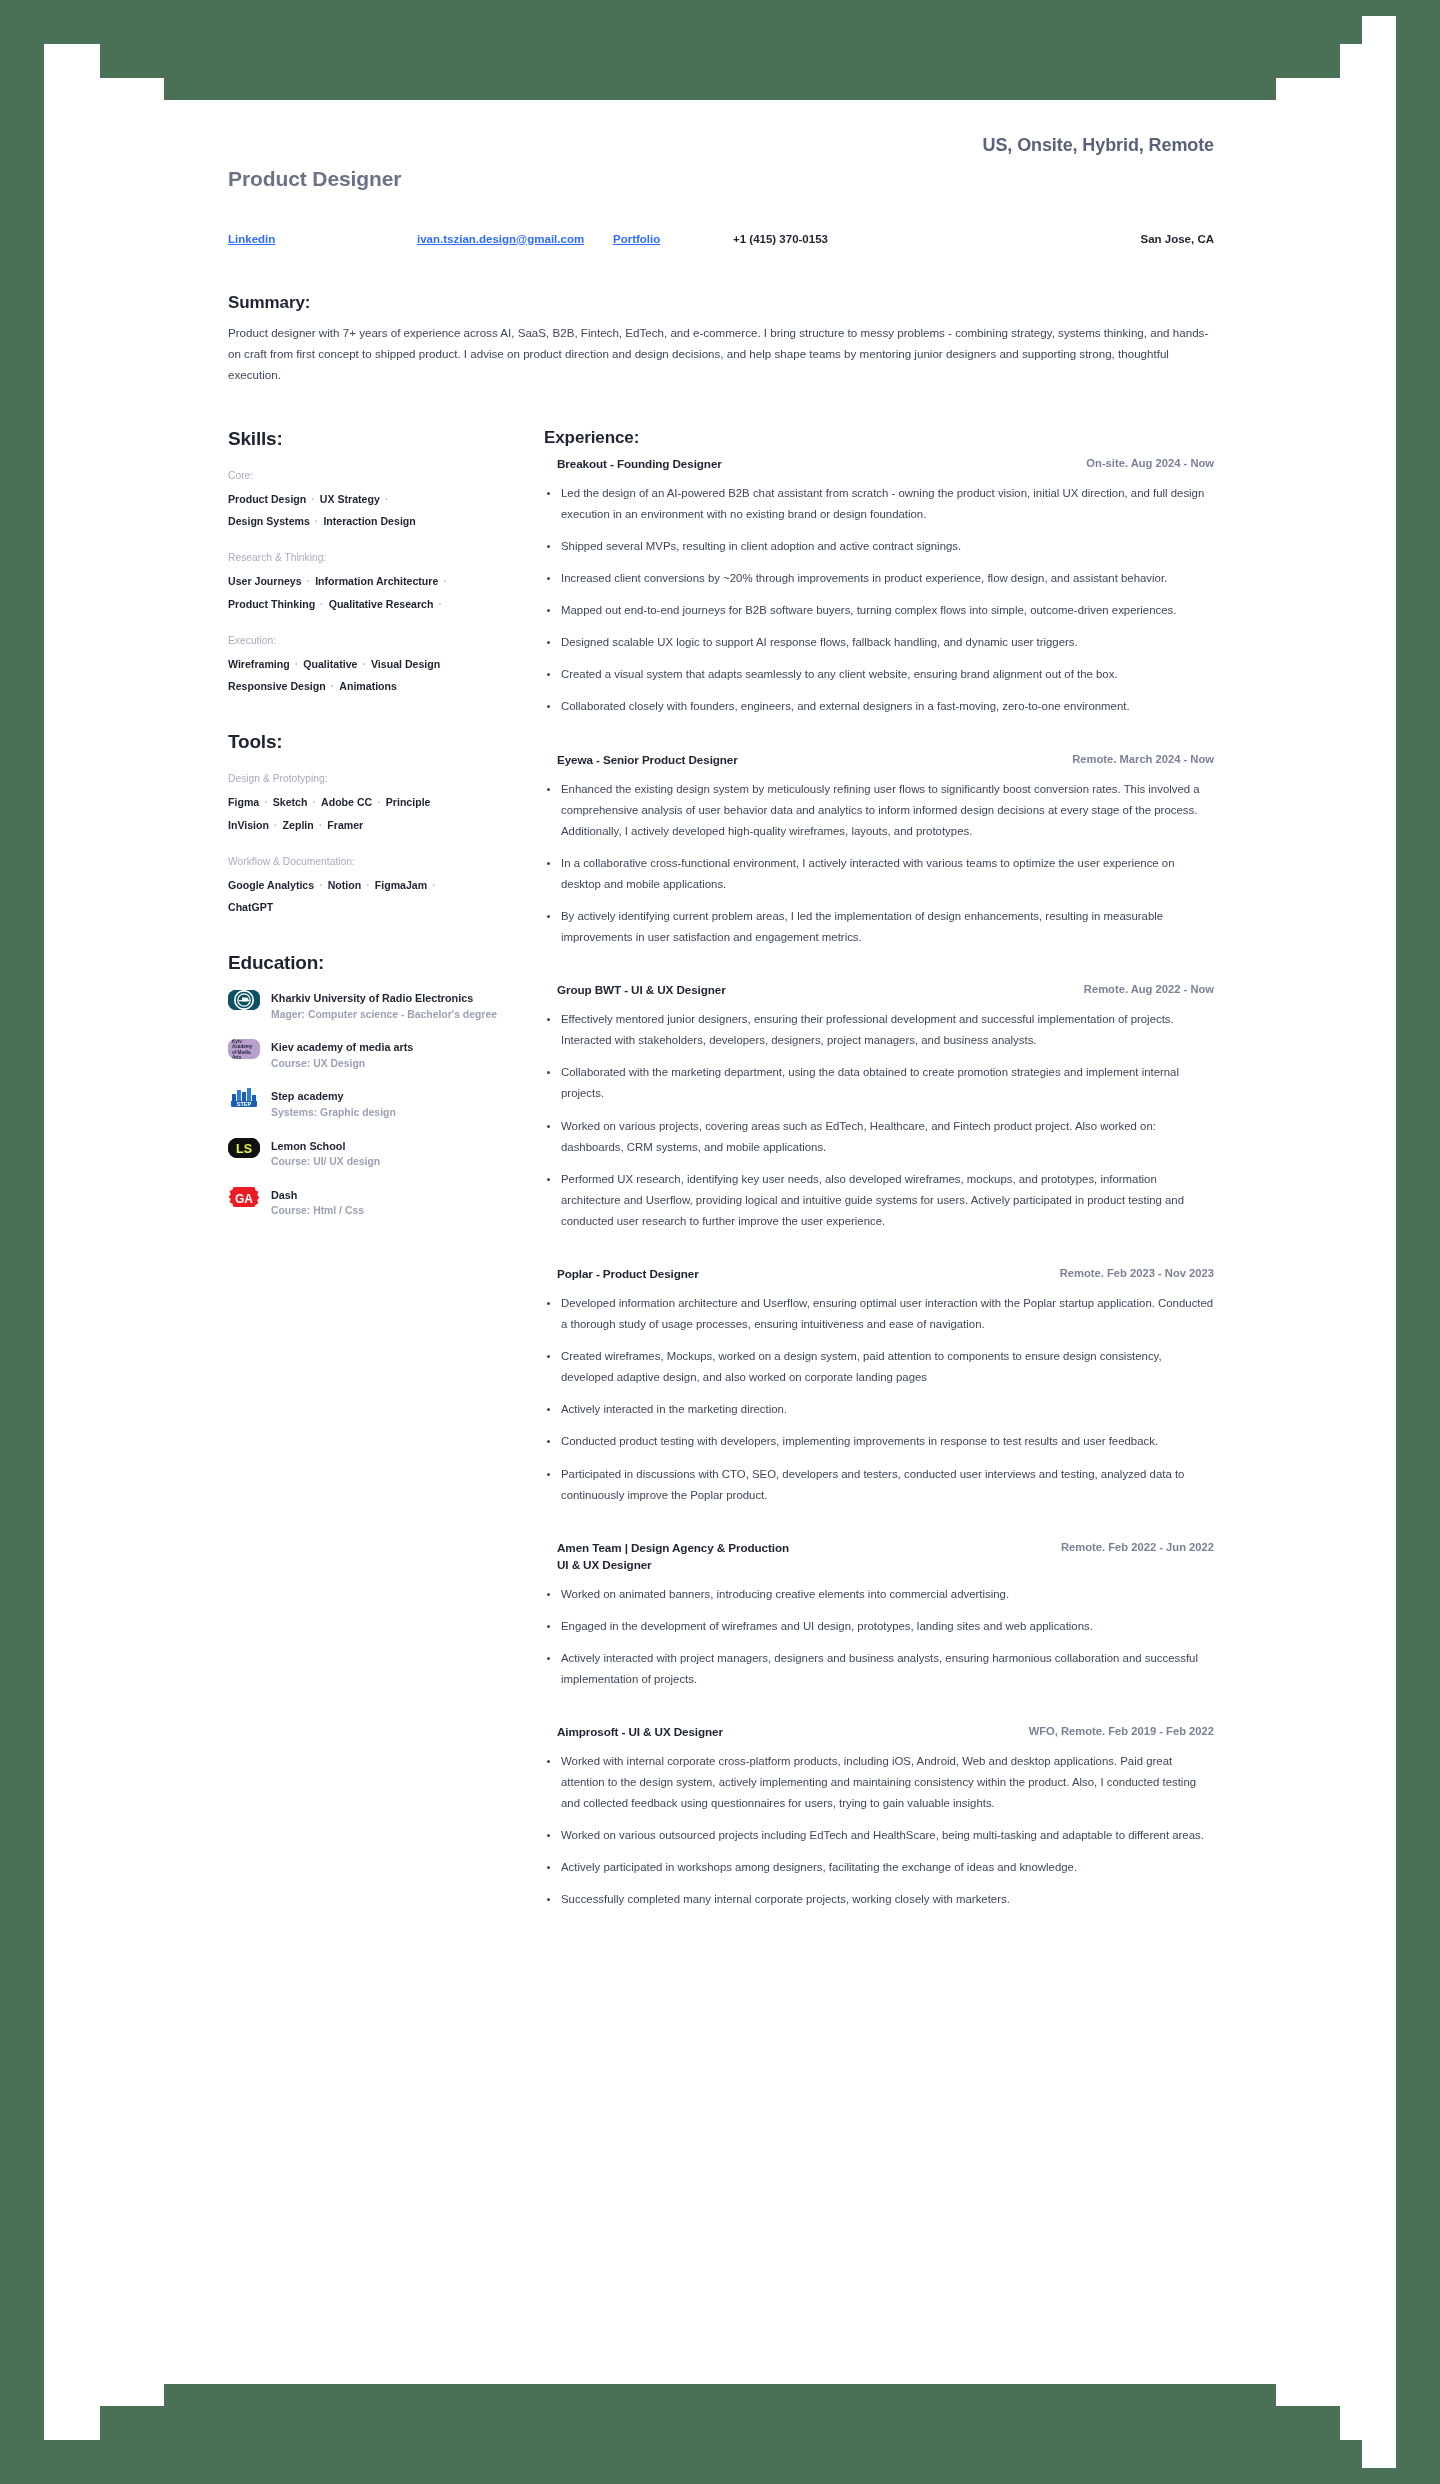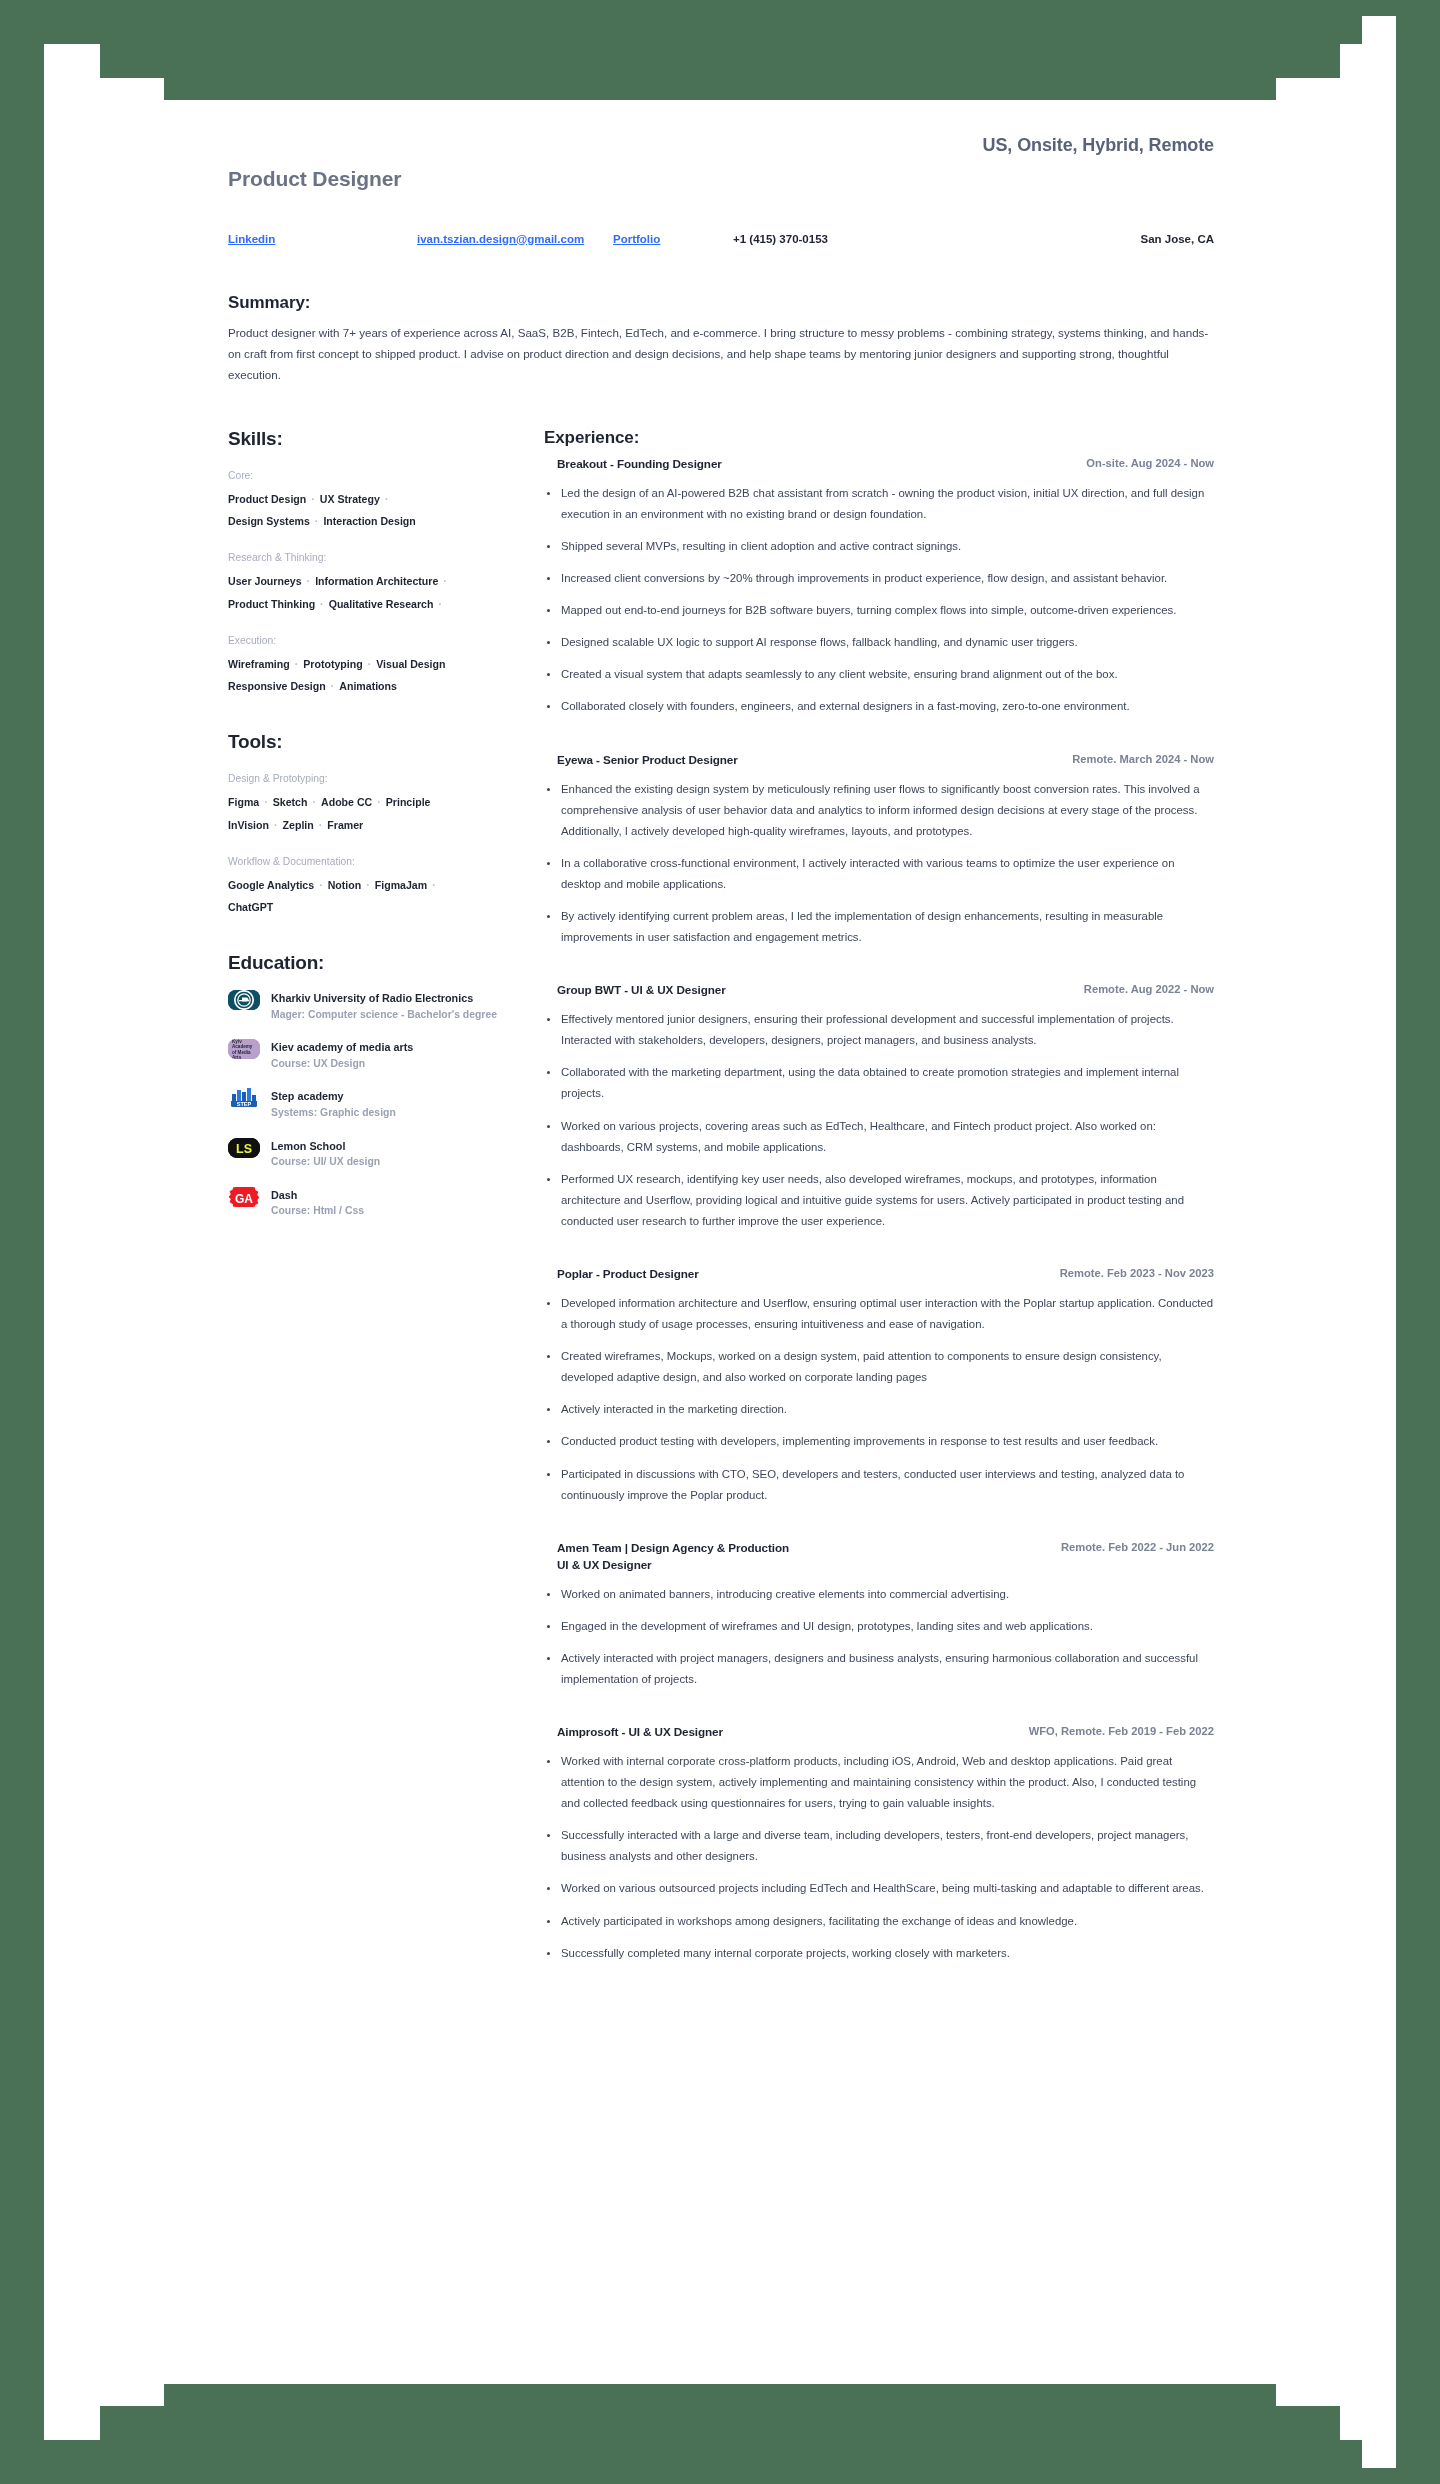--- a/index.html
+++ b/index.html
@@ -319,21 +319,21 @@
                 <div class="chips"><span>Product Design</span><span class="sep">·</span><span>UX Strategy</span><span class="sep">·</span></div>
                 <div class="chips"><span>Design Systems</span><span class="sep">·</span><span>Interaction Design</span></div>
               </div>
               <div class="side-group">
                 <div class="side-label">Research &amp; Thinking:</div>
                 <div class="chips"><span>User Journeys</span><span class="sep">·</span><span>Information Architecture</span><span class="sep">·</span></div>
                 <div class="chips"><span>Product Thinking</span><span class="sep">·</span><span>Qualitative Research</span><span class="sep">·</span></div>
               </div>
               <div class="side-group">
                 <div class="side-label">Execution:</div>
-                <div class="chips"><span>Wireframing</span><span class="sep">·</span><span>Prototyping</span><span class="sep">·</span><span>Visual Design</span></div>
+                <div class="chips"><span>Wireframing</span><span class="sep">·</span><span>Qualitative</span><span class="sep">·</span><span>Visual Design</span></div>
                 <div class="chips"><span>Responsive Design</span><span class="sep">·</span><span>Animations</span></div>
               </div>
             </div>
         </div>
 
         <div class="block-gap"></div>
 
         <div>
           <div class="side-h">Tools:</div>
           <div id="tools-groups">
@@ -500,21 +500,20 @@
                 <li>Actively interacted with project managers, designers and business analysts, ensuring harmonious collaboration and successful implementation of projects.</li>
               </ul>
             </div>
             <div class="job">
               <div class="job-head">
                 <div class="job-title">Aimprosoft - UI &amp; UX Designer</div>
                 <div class="job-meta">WFO, Remote.  Feb 2019 - Feb 2022</div>
               </div>
               <ul class="bullets">
                 <li>Worked with internal corporate cross-platform products, including iOS, Android, Web and desktop applications. Paid great attention to the design system, actively implementing and maintaining consistency within the product. Also, I conducted testing and collected feedback using questionnaires for users, trying to gain valuable insights.</li>
-                <li>Successfully interacted with a large and diverse team, including developers, testers, front-end developers, project managers, business analysts and other designers.</li>
                 <li>Worked on various outsourced projects including EdTech and HealthScare, being multi-tasking and adaptable to different areas.</li>
                 <li>Actively participated in workshops among designers, facilitating the exchange of ideas and knowledge.</li>
                 <li>Successfully completed many internal corporate projects, working closely with marketers.</li>
               </ul>
             </div>
           </div>
       </div>
 
     </div>
 

